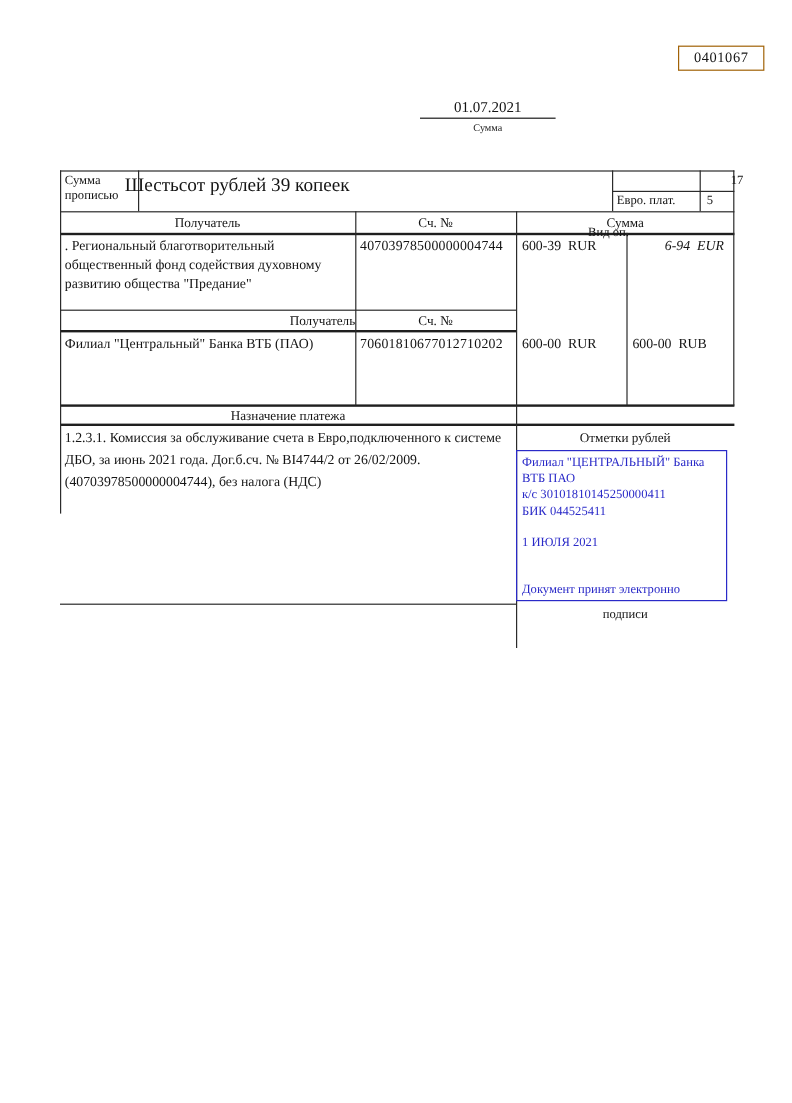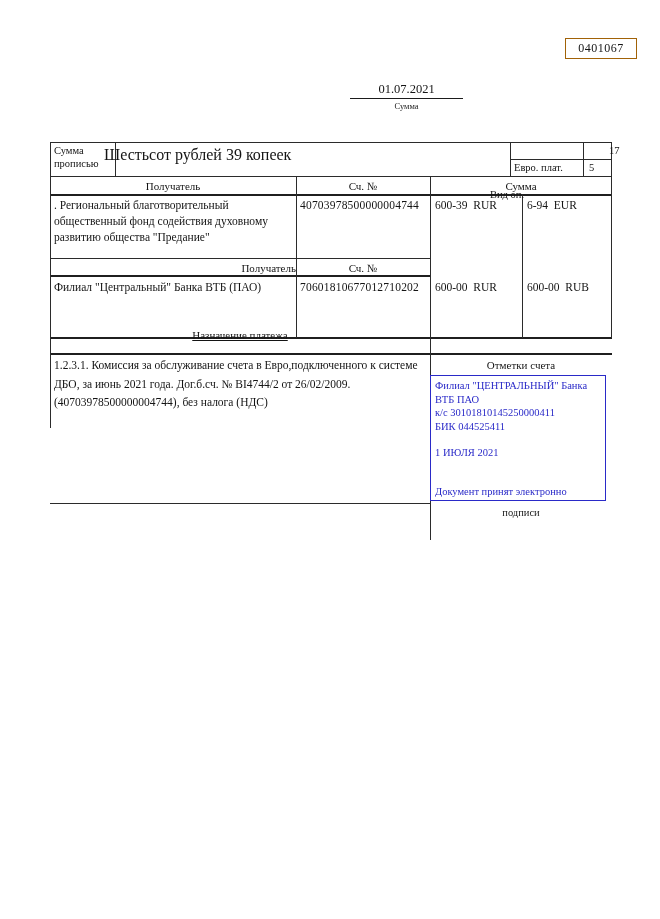--- a/index.html
+++ b/index.html
@@ -83,34 +83,34 @@
     <div class="t small" style="left:464px;top:19px;">Евро. плат.</div>
     <div class="t small" style="left:539px;top:19px;">5</div>
 
     <div class="t center" style="left:0;top:36px;width:246px;font-size:11px;">Получатель</div>
     <div class="t center" style="left:246px;top:36px;width:134px;font-size:11px;">Сч. №</div>
     <div class="t" style="left:4px;top:55px;width:242px;">. Региональный благотворительный общественный фонд содействия духовному развитию общества "Предание"</div>
 
     <div class="t center" style="left:380px;top:36px;width:182px;font-size:11px;">Сумма</div>
     <div class="t mono-num" style="left:250px;top:55px;">40703978500000004744</div>
     <div class="t amount" style="left:385px;top:55px;">600-39  RUR</div>
-    <div class="t amount" style="left:477px;top:55px;">6-94  EUR</div>
+    <div class="t amount" style="left:504px;top:55px;font-style:italic;">6-94  EUR</div>
 
     <div class="t center" style="left:0;top:118px;width:246px;font-size:11px;text-align:right;">Получатель</div>
     <div class="t center" style="left:246px;top:118px;width:134px;font-size:11px;">Сч. №</div>
 
     <div class="t" style="left:4px;top:137px;width:242px;">Филиал "Центральный" Банка ВТБ (ПАО)</div>
     <div class="t mono-num" style="left:250px;top:137px;">70601810677012710202</div>
     <div class="t amount" style="left:385px;top:137px;">600-00  RUR</div>
     <div class="t amount" style="left:477px;top:137px;">600-00  RUB</div>
 
-    <div class="t center" style="left:0;top:185px;width:380px;font-size:11px;text-decoration:underline;">Назначение платежа</div>
+    <div class="t center" style="left:0;top:197px;width:380px;font-size:11px;">Назначение платежа</div>
     <div class="t" style="left:4px;top:214px;width:374px;line-height:18.5px;">1.2.3.1. Комиссия за обслуживание счета в Евро,подключенного к системе ДБО, за июнь 2021 года. Дог.б.сч. № ВI4744/2 от 26/02/2009.(40703978500000004744), без налога (НДС)</div>
 
-    <div class="t center" style="left:380px;top:215px;width:182px;font-size:11px;">Отметки счета</div>
+    <div class="t center" style="left:380px;top:215px;width:182px;font-size:11px;">Отметки рублей</div>
 
     <div class="stamp">
       <div>Филиал "ЦЕНТРАЛЬНЫЙ" Банка ВТБ ПАО</div>
       <div>к/с 30101810145250000411</div>
       <div>БИК 044525411</div>
       <div class="gap">1 ИЮЛЯ 2021</div>
       <div class="bottom">Документ принят электронно</div>
     </div>
 
     <div class="t center small" style="left:380px;top:364px;width:182px;">подписи</div>

